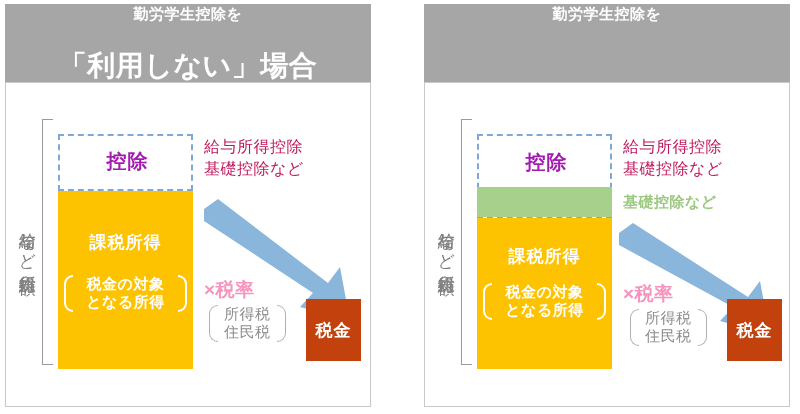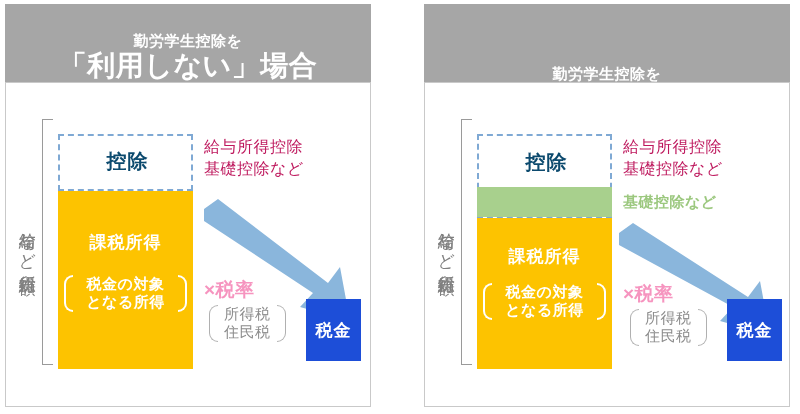--- a/index.html
+++ b/index.html
@@ -33,21 +33,21 @@
     position: absolute;
     left: 0;
     top: 0;
     width: 100%;
     height: 78px;
     background: #a6a6a6;
     color: #ffffff;
     display: flex;
     flex-direction: column;
     align-items: center;
-    justify-content: flex-end;
+    justify-content: space-between;
     box-sizing: border-box;
     padding-top: 2px;
   }
   .panel-header .line1 {
     font-size: 15px;
     font-weight: bold;
     line-height: 1.05;
     letter-spacing: 0.5px;
   }
   .panel-header .line2 {
@@ -102,21 +102,21 @@
     left: 52px;
     border: 2px dashed #7fa9d4;
     box-sizing: border-box;
     background: transparent;
   }
   .deduction-label {
     position: absolute;
     width: 139px;
     left: 52px;
     text-align: center;
-    color: #0c4a6e;
+    color: #a21caf;
     font-size: 20px;
     font-weight: bold;
     letter-spacing: 1px;
   }
   .green-band {
     position: absolute;
     left: 52px;
     width: 135px;
     background: #a8d08d;
   }
@@ -225,21 +225,21 @@
   .rate-sub .brkt.r {
     border-color: #b0b0b0;
     border-left: none;
     border-width: 1.5px;
     border-radius: 0 10px 10px 0;
   }
 
   
   .tax-box {
     position: absolute;
-    background: #1d4ed8;
+    background: #c2410c;
     display: flex;
     align-items: center;
     justify-content: center;
   }
   .tax-box span {
     color: #ffffff;
     font-size: 17px;
     font-weight: bold;
     letter-spacing: 1px;
   }

